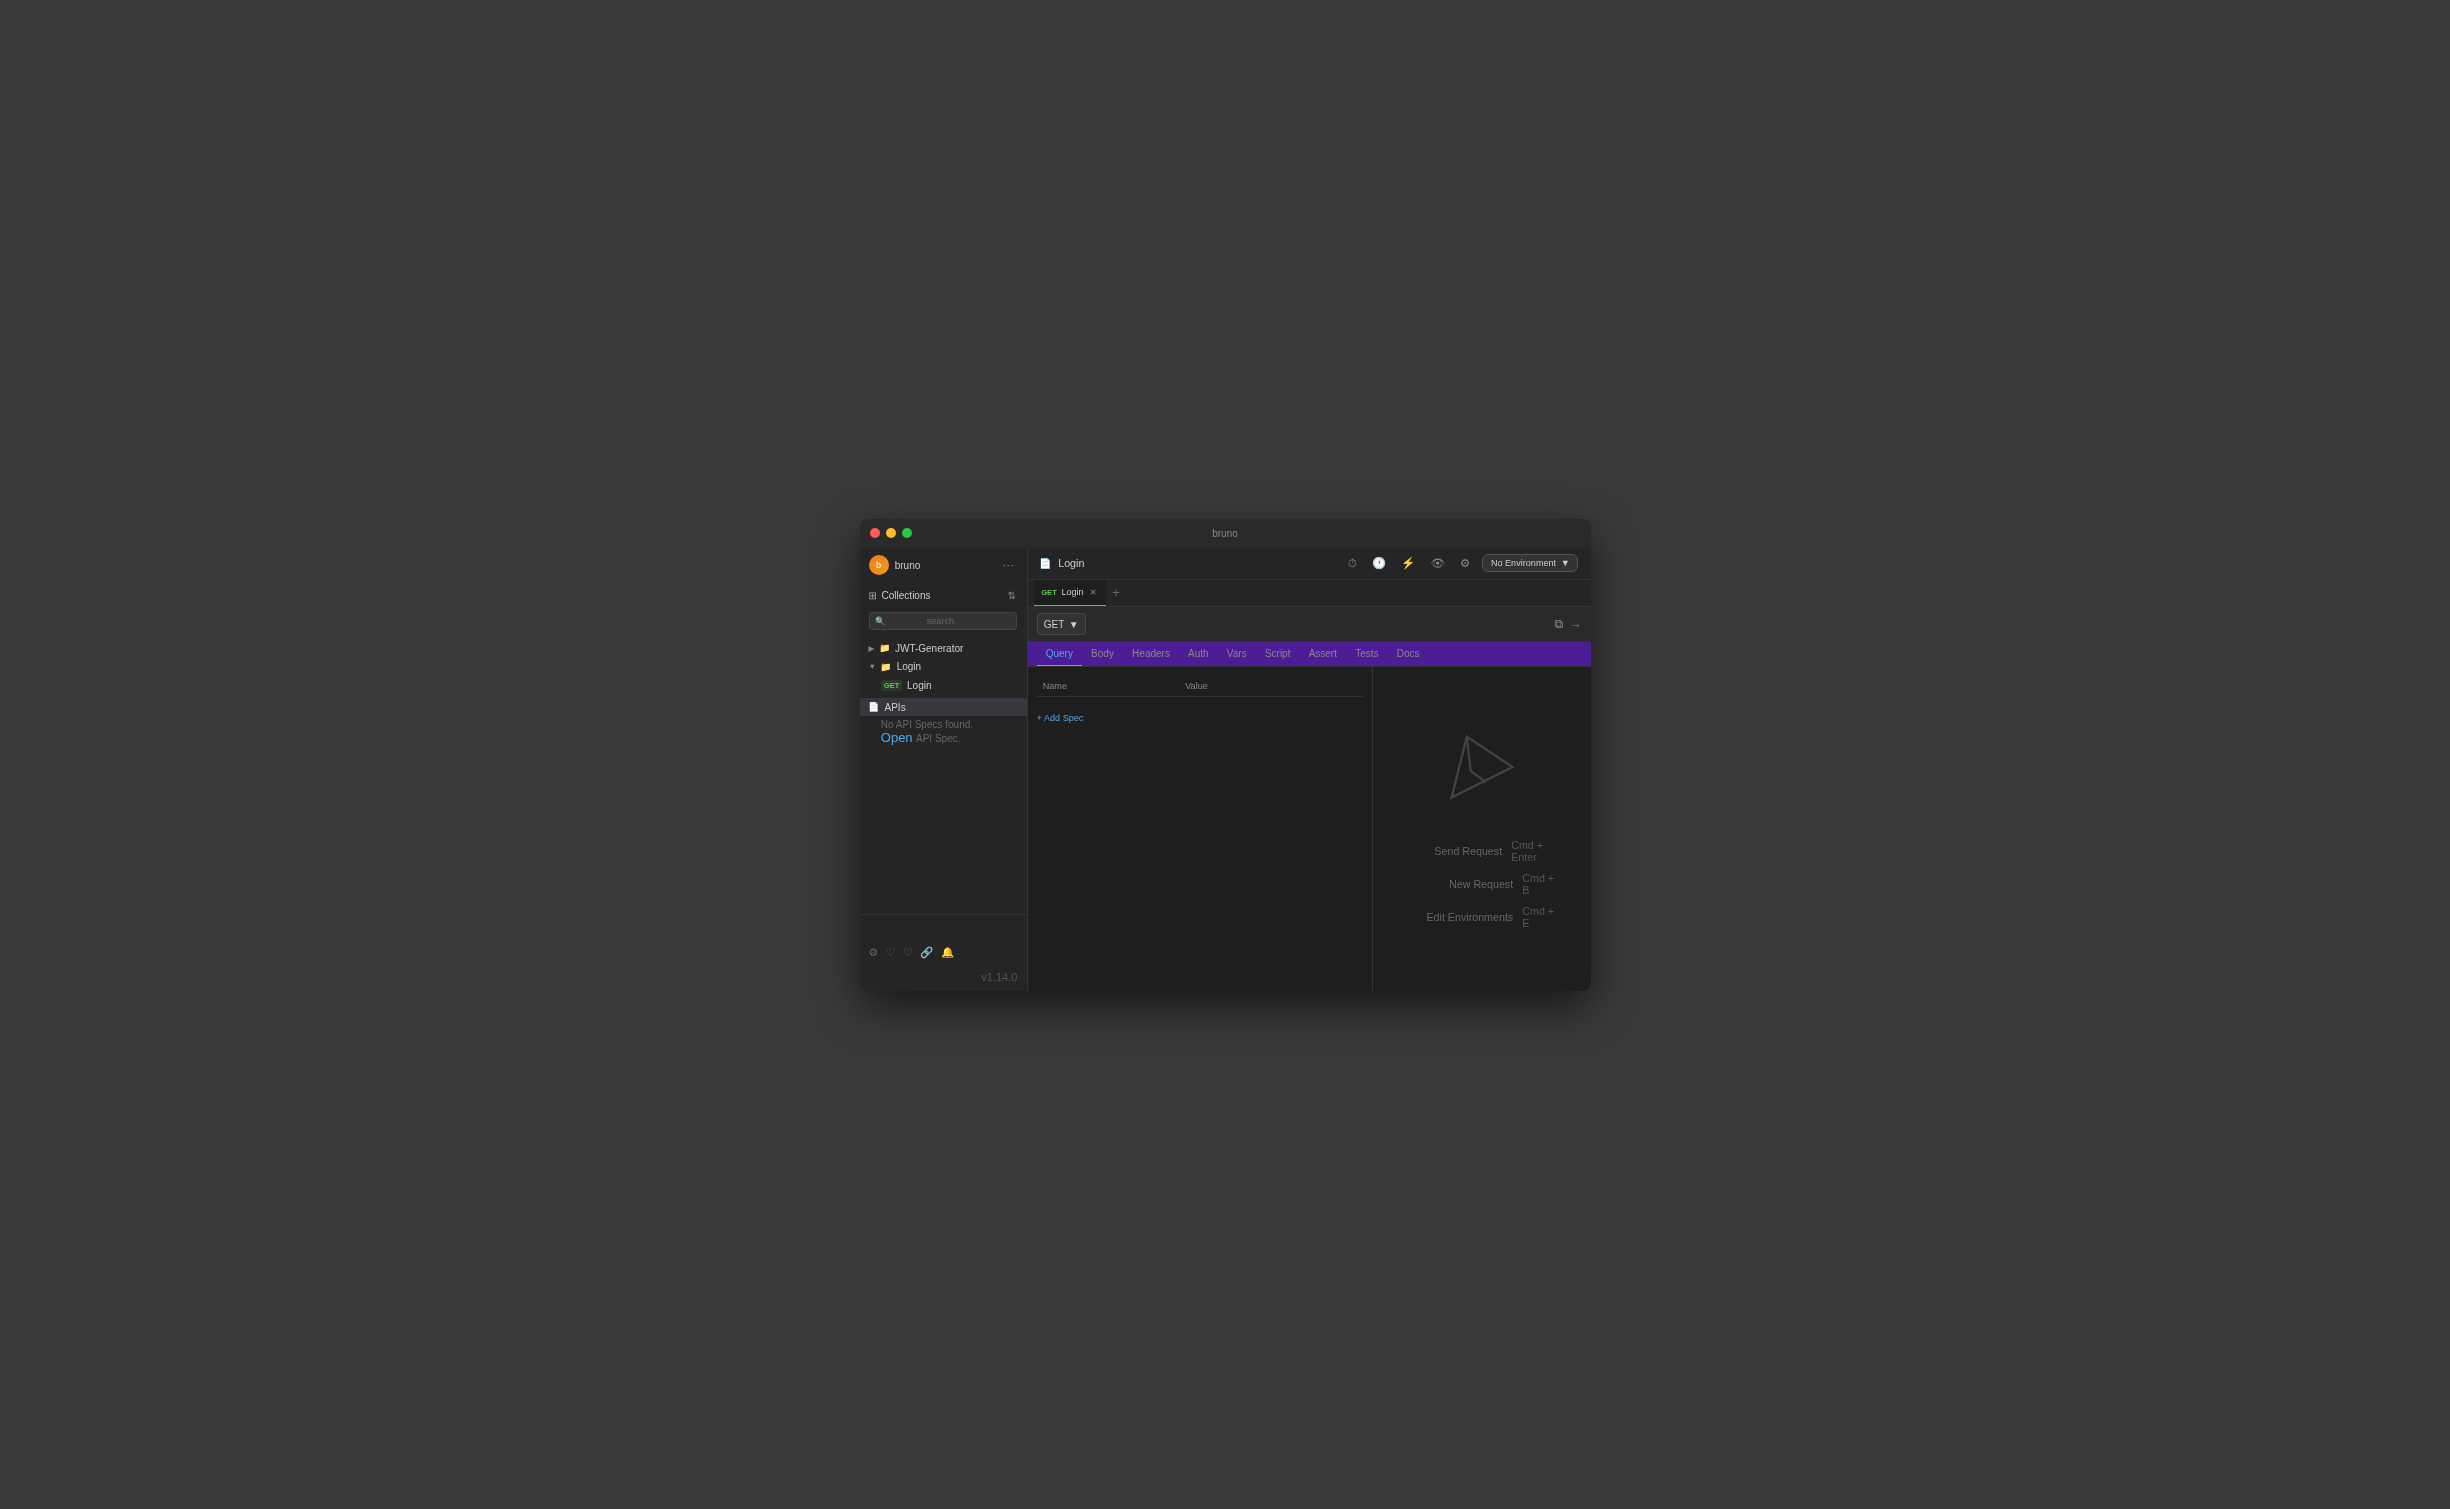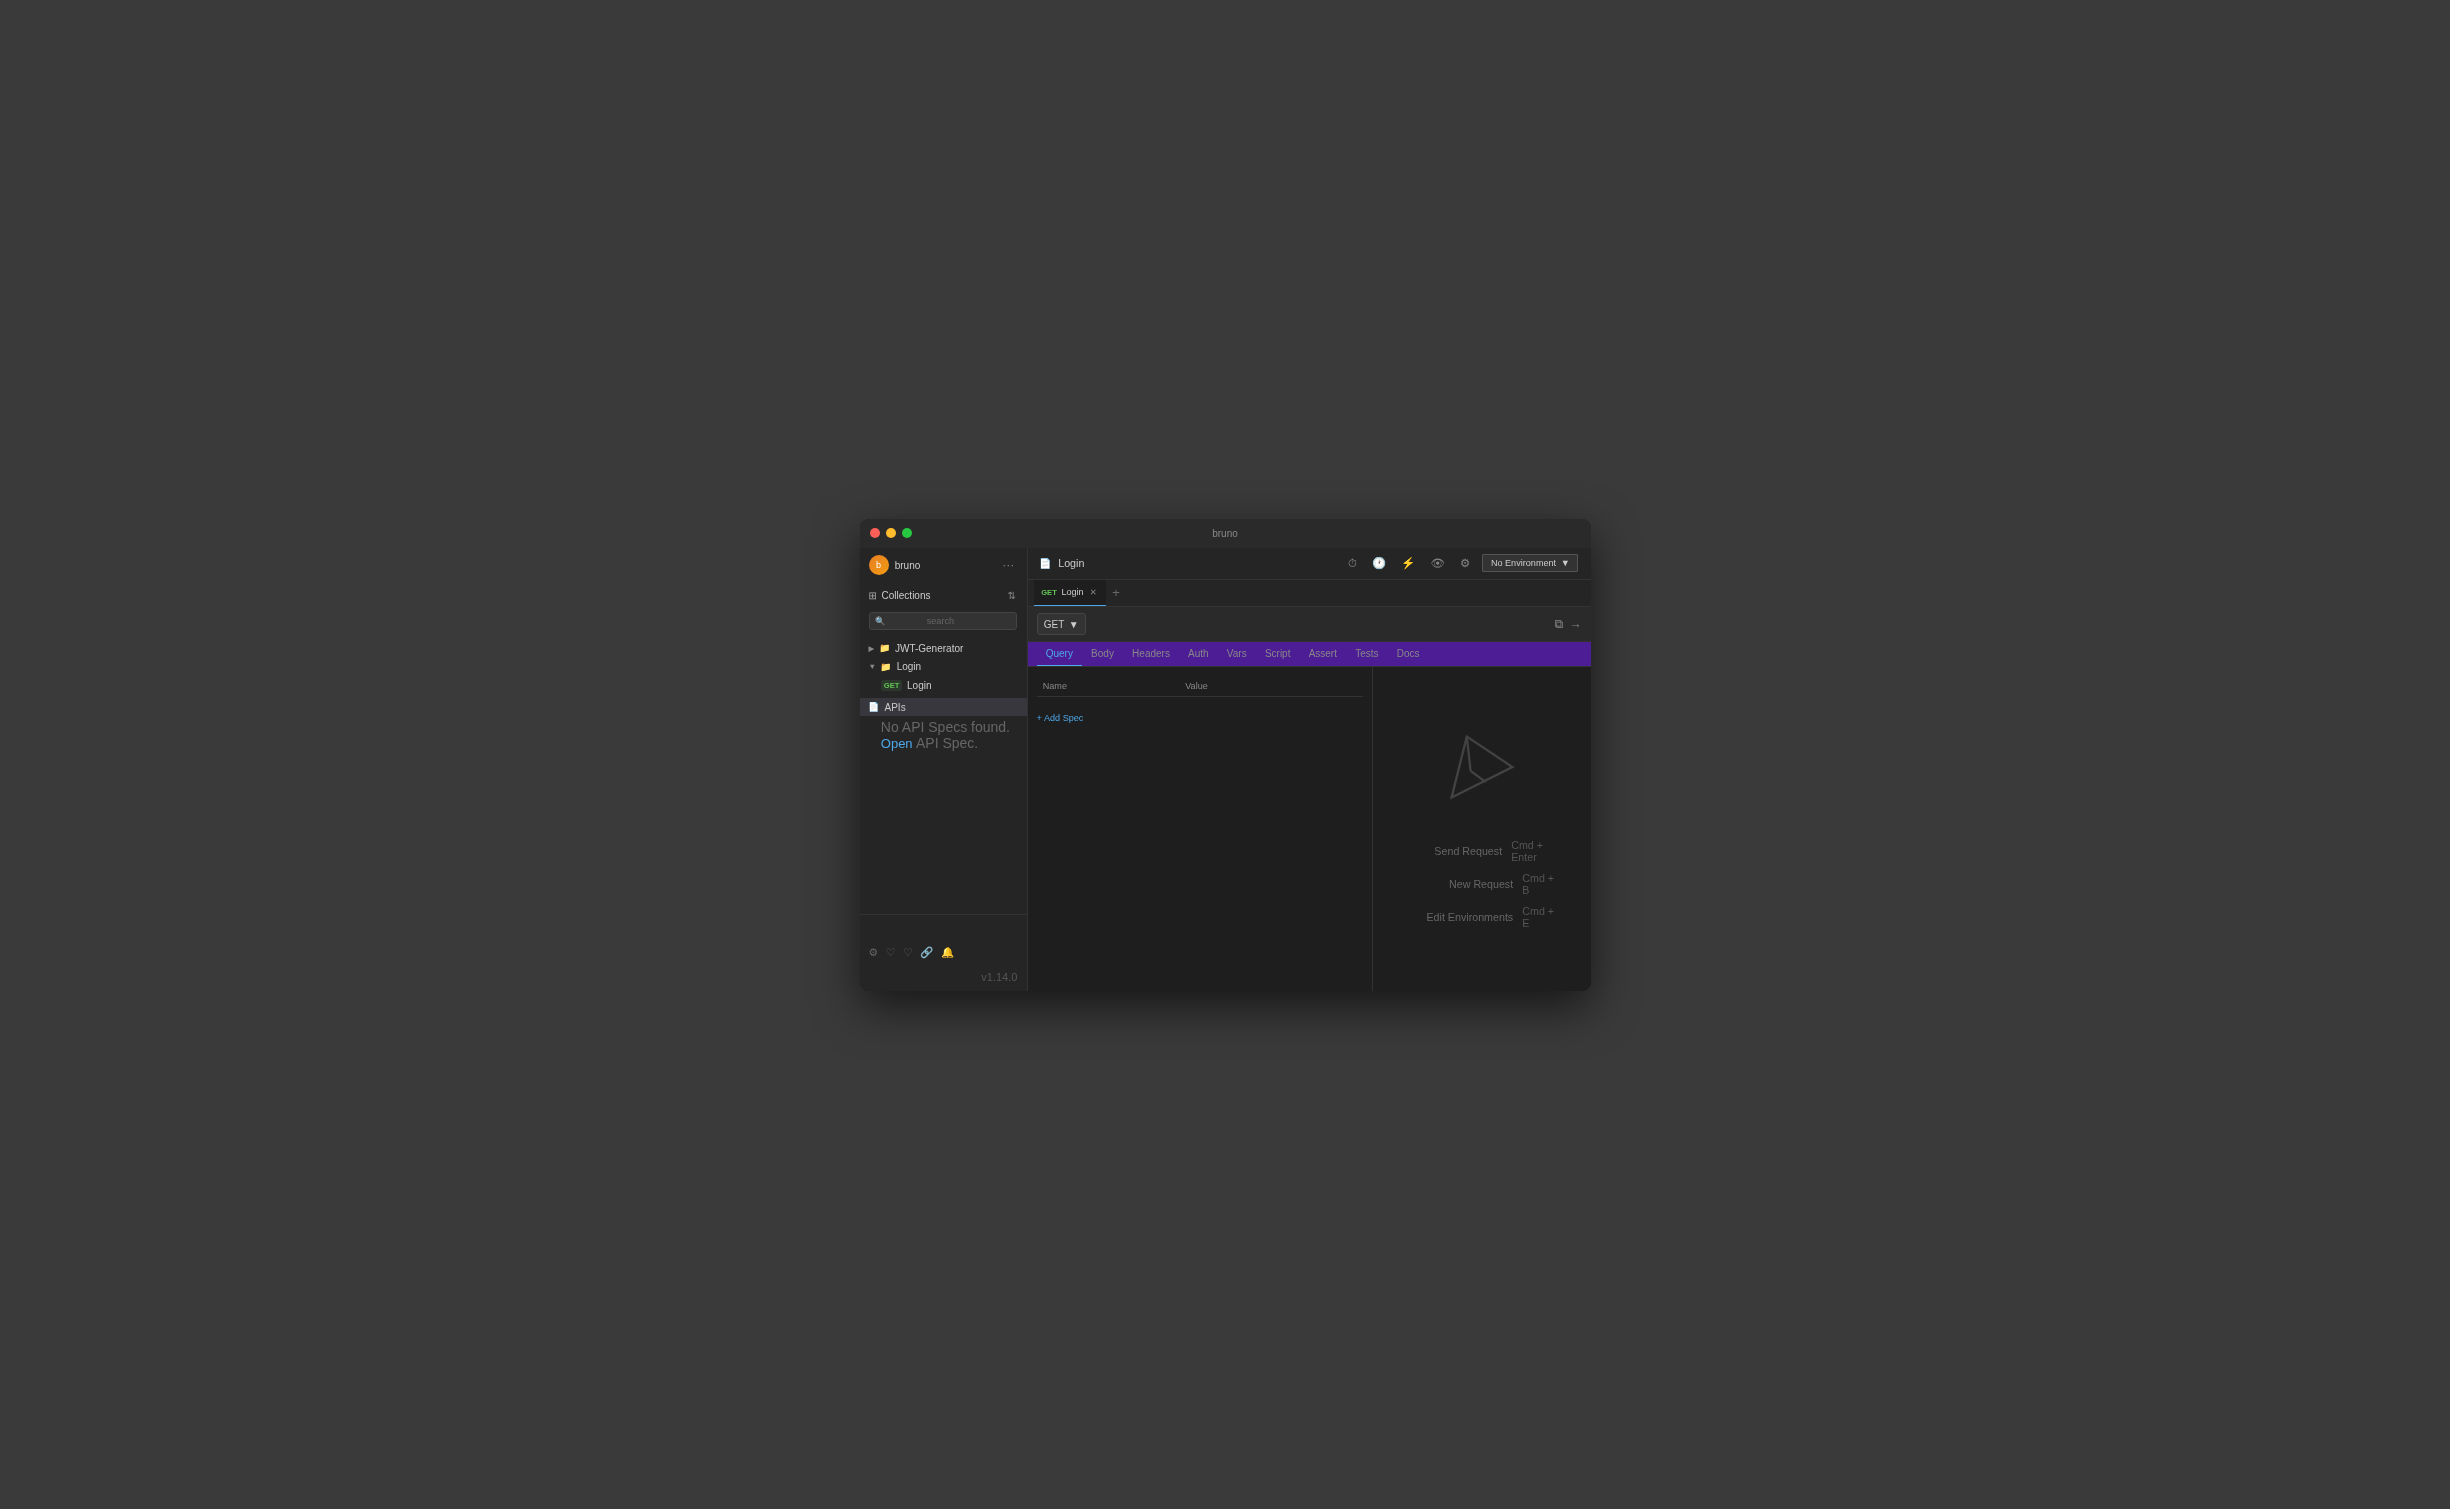--- a/index.html
+++ b/index.html
@@ -194,21 +194,21 @@
       padding: 3.8px 9.1px;
       cursor: pointer;
       color: #ccc;
       font-size: 10px;
       gap: 4.6px;
       background: #37373d;
     }
     .apis-sub {
       padding: 3px 9.1px 6.1px 21.3px;
     }
-    .no-api-text { color: #666; font-size: 14px; }
+    .no-api-text { color: #666; font-size: 10px; }
     .open-link { color: #4ea8e9; font-size: 13px; cursor: pointer; }
     
     .sidebar-footer {
       padding: 7.6px 9.1px;
       display: flex;
       align-items: center;
       gap: 7.6px;
       border-top: 0.8px solid #333;
     }
     .footer-icon { color: #666; font-size: 10.7px; cursor: pointer; }
@@ -249,21 +249,21 @@
       background: none;
       border: none;
       color: #888;
       cursor: pointer;
       font-size: 11.4px;
       padding: 3px;
     }
     .env-dropdown {
       background: #333;
       border: 0.8px solid #555;
-      border-radius: 1px;
+      border-radius: 6px;
       color: #ccc;
       font-size: 9.1px;
       padding: 3px 7.6px;
       cursor: pointer;
       display: flex;
       align-items: center;
       gap: 4.6px;
     }
     
     .tabs-bar {

